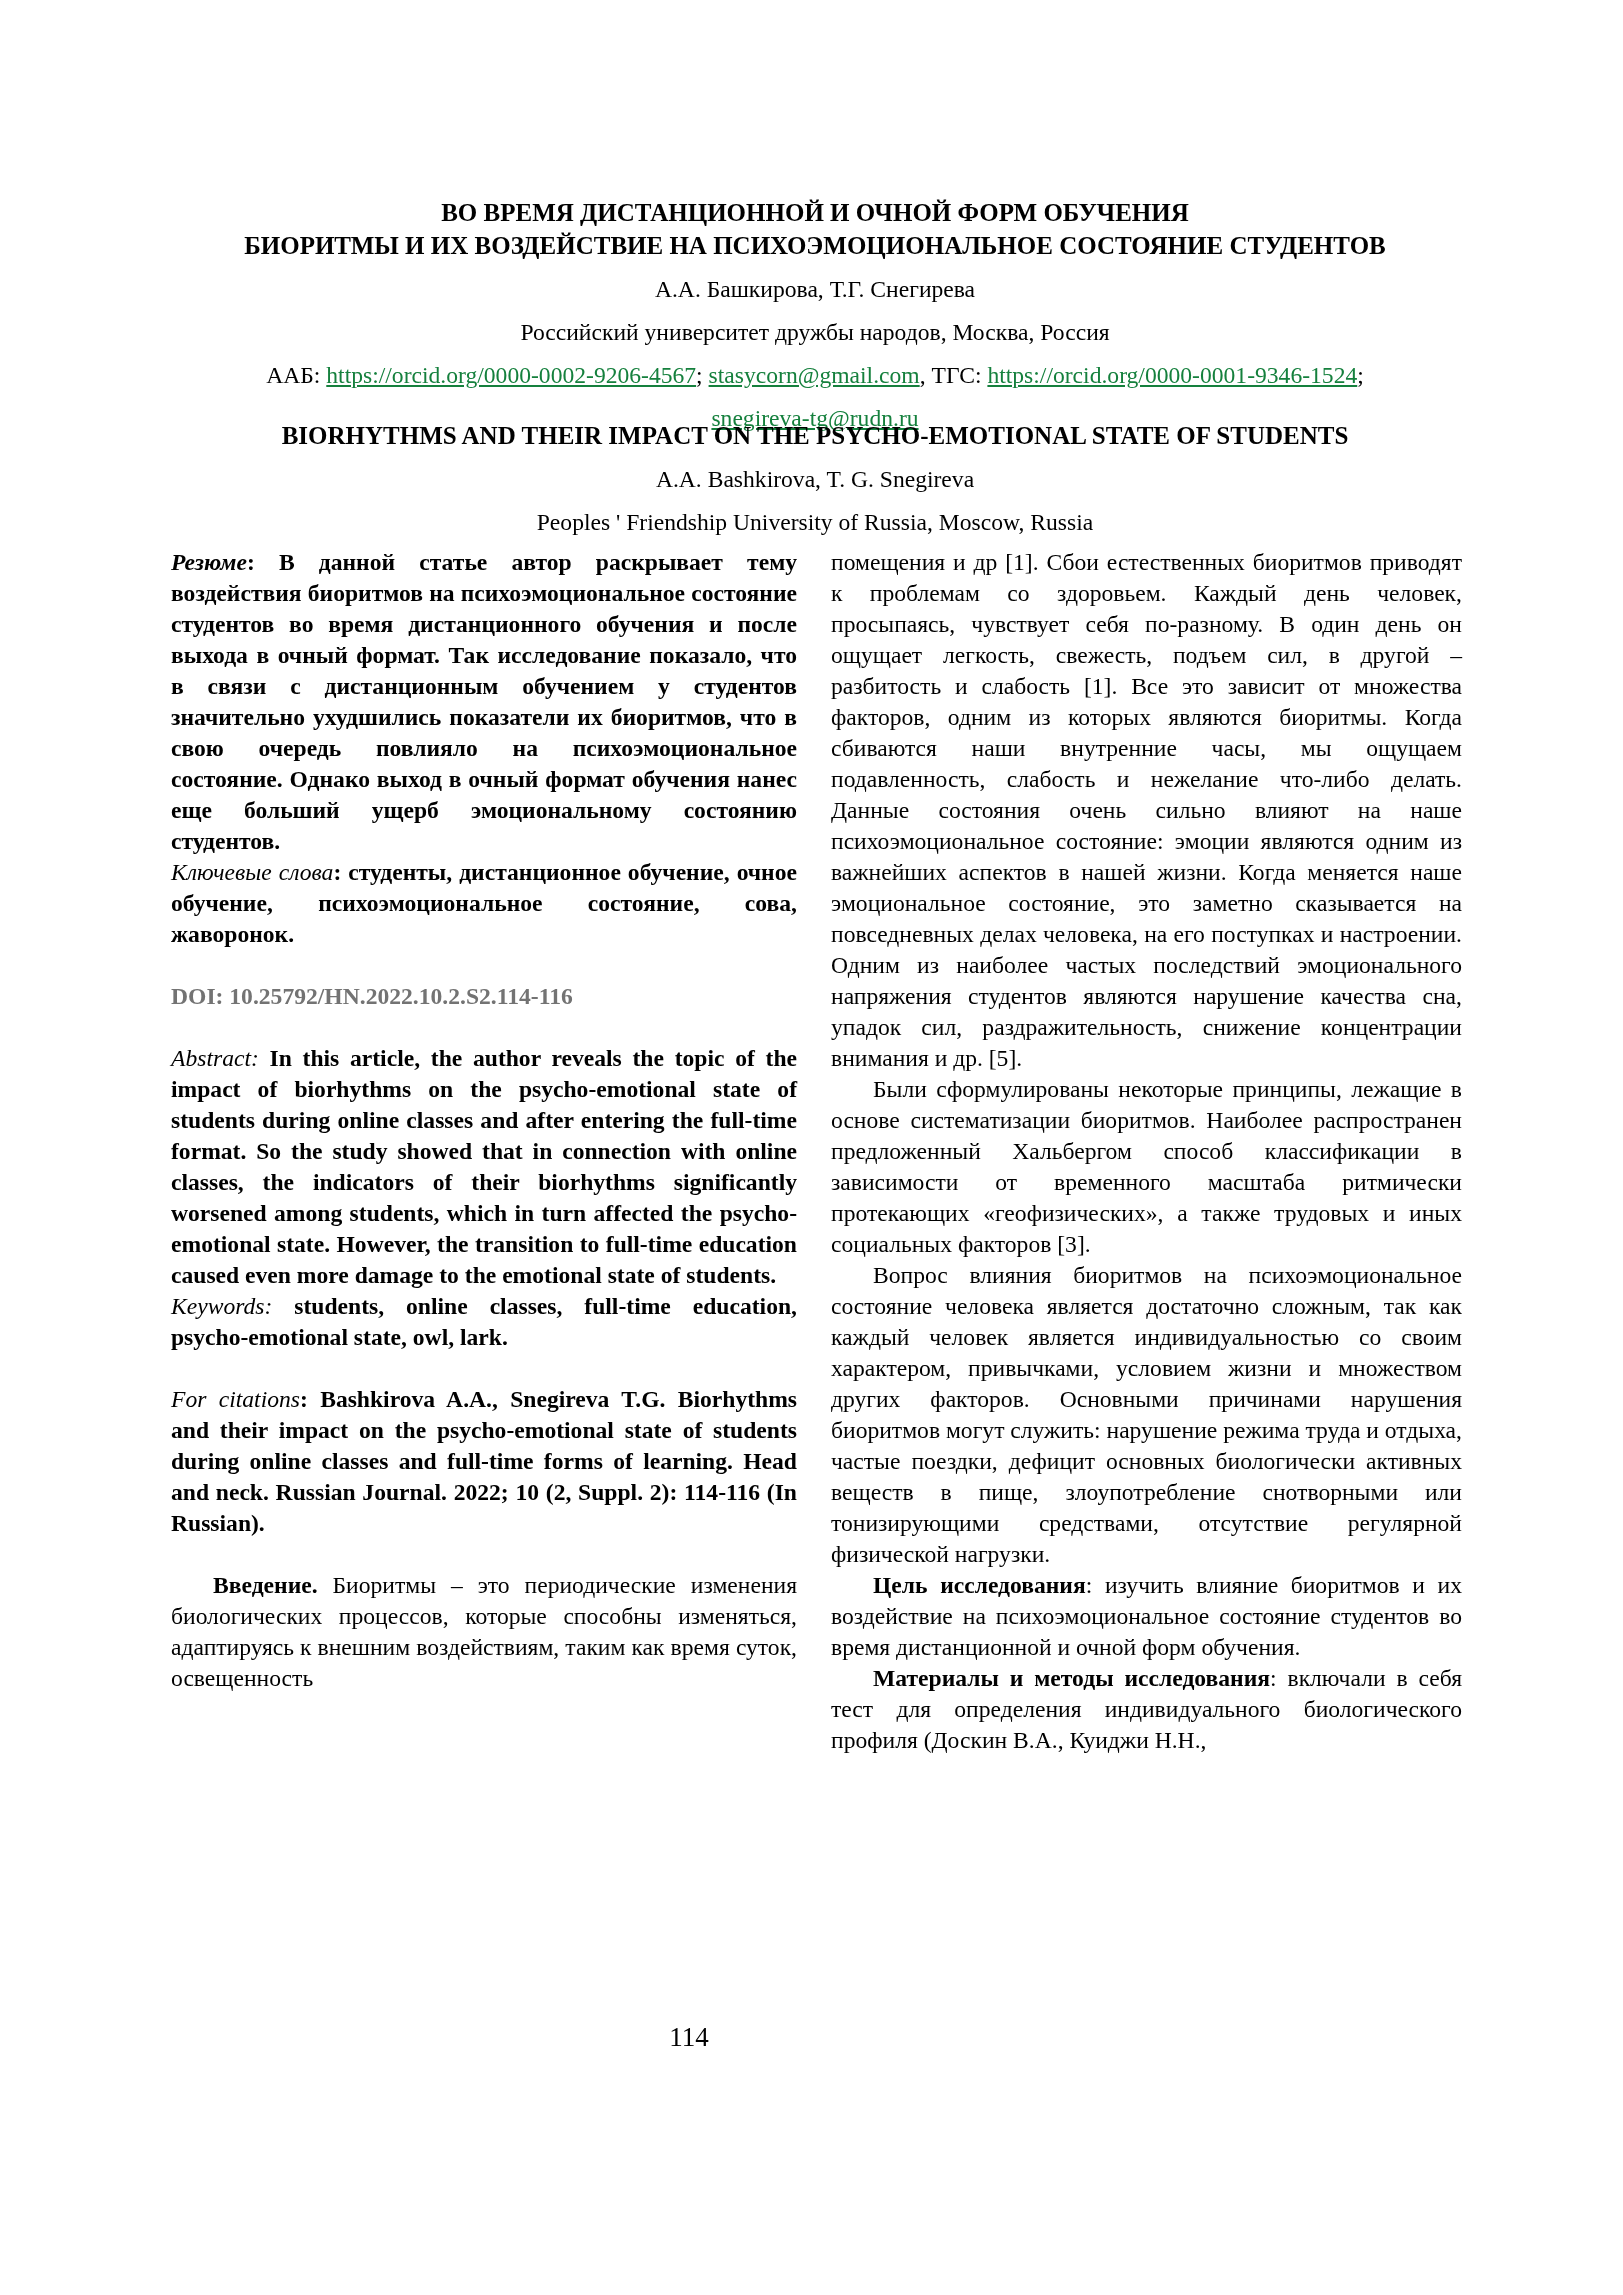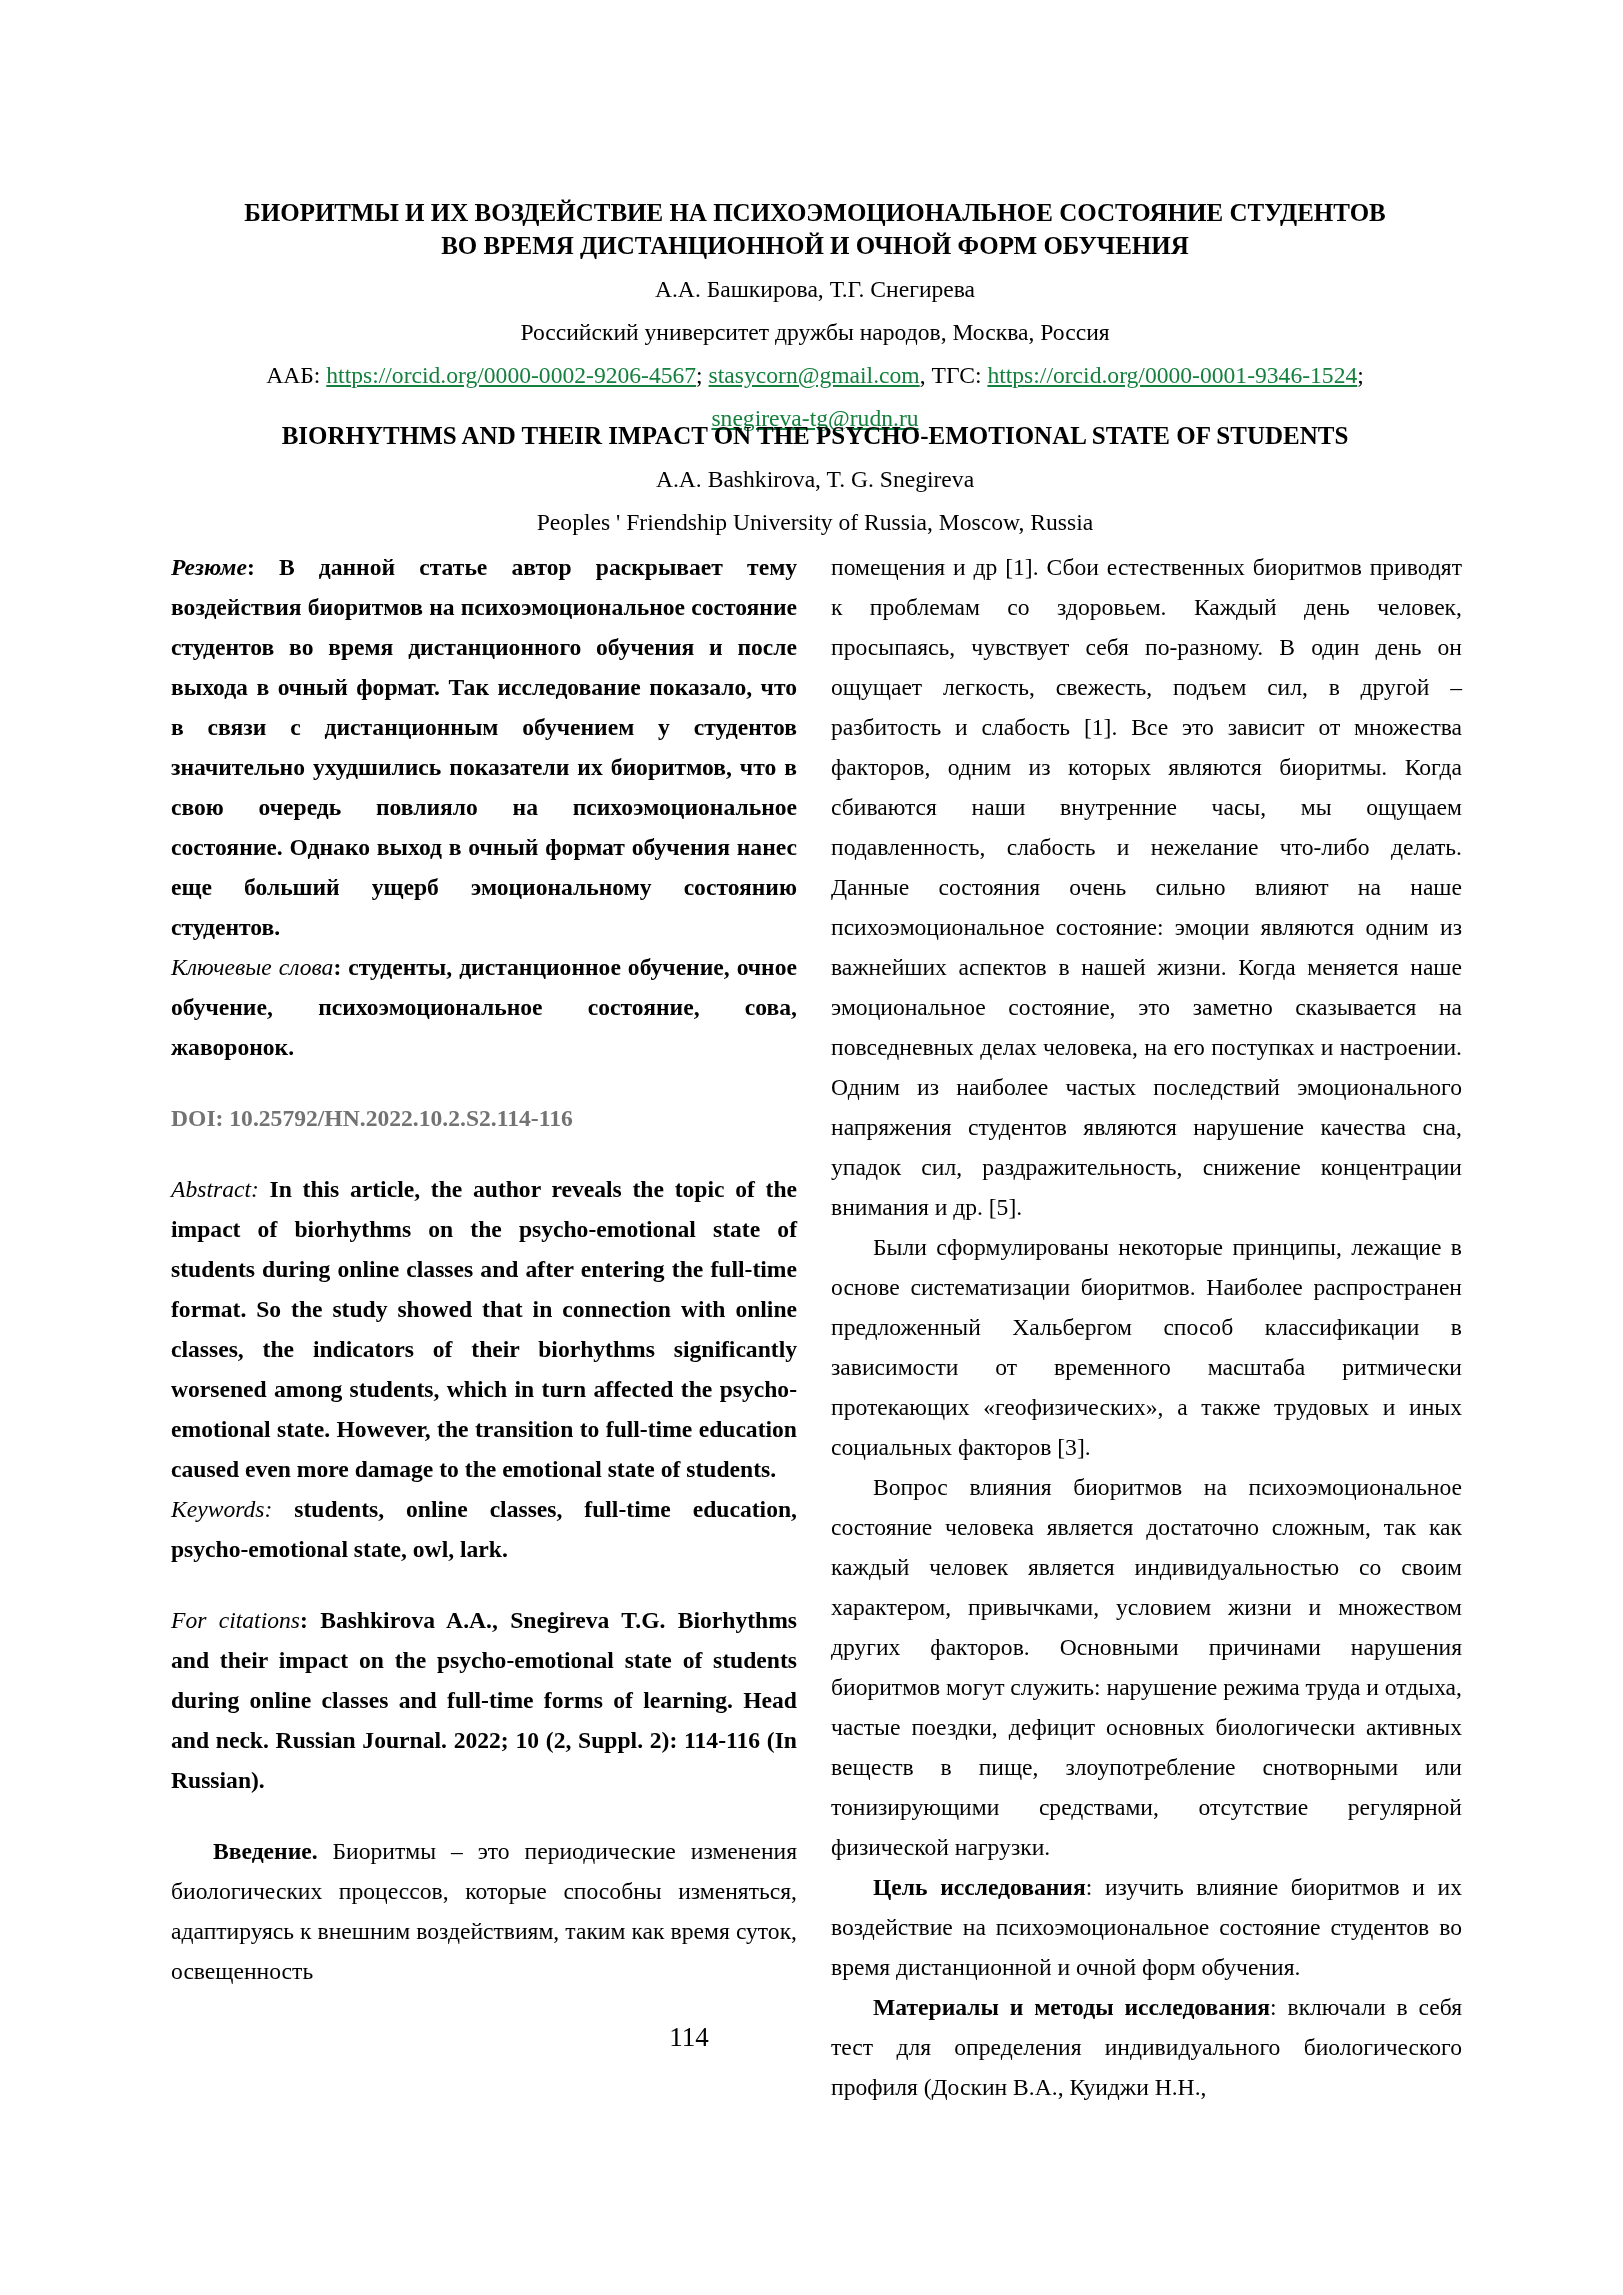--- a/index.html
+++ b/index.html
@@ -4,39 +4,39 @@
 <style>
   html, body { margin: 0; padding: 0; background: #ffffff; }
   body { width: 1623px; height: 2295px; position: relative; overflow: hidden;
          font-family: "Liberation Serif", "DejaVu Serif", serif; color: #000; }
   .page { position: absolute; left: 0; top: 0; width: 1623px; height: 2295px; }
   .header { position: absolute; left: 164px; top: 196px; width: 1302px; text-align: center; }
   .title { font-weight: bold; font-size: 25px; line-height: 33px; margin: 0; }
   .hline { font-size: 23.6px; line-height: 31px; margin: 12px; }
   a.lnk { color: #15803d; text-decoration: underline; text-align: center; }
   .en-header { position: absolute; left: 164px; top: 419px; width: 1302px; text-align: center; }
-  .col { position: absolute; top: 547px; font-size: 23.6px; line-height: 40px; text-align: justify; }
+  .col { position: absolute; top: 547px; font-size: 23.6px; line-height: 31px; text-align: justify; }
   .col.left { left: 171px; width: 626px; }
   .col.right { left: 831px; width: 631px; }
   .col p { margin: 0; }
   .b { font-weight: bold; }
   .i { font-style: italic; }
   .gap { height: 31px; }
   .indent { text-indent: 42px; }
   .doi { color: #737373; font-weight: bold; }
   .pagenum { position: absolute; top: 2022px; left: 0; width: 1378px; text-align: center; font-size: 27px; }
 </style>
 </head>
 <body>
 
 <div class="page">
 
   <div class="header">
+    <p class="title">ВО ВРЕМЯ ДИСТАНЦИОННОЙ И ОЧНОЙ ФОРМ ОБУЧЕНИЯ</p>
     <p class="title">БИОРИТМЫ И ИХ ВОЗДЕЙСТВИЕ НА ПСИХОЭМОЦИОНАЛЬНОЕ СОСТОЯНИЕ СТУДЕНТОВ</p>
-    <p class="title">ВО ВРЕМЯ ДИСТАНЦИОННОЙ И ОЧНОЙ ФОРМ ОБУЧЕНИЯ</p>
     <p class="hline">А.А. Башкирова, Т.Г. Снегирева</p>
     <p class="hline">Российский университет дружбы народов, Москва, Россия</p>
     <p class="hline">
       <span>ААБ: </span><a class="lnk">https://orcid.org/0000-0002-9206-4567</a><span>; </span><a class="lnk">stasycorn@gmail.com</a><span>, ТГС: </span><a class="lnk">https://orcid.org/0000-0001-9346-1524</a><span>;</span>
     </p>
     <p class="hline">
       <a class="lnk">snegireva-tg@rudn.ru</a>
     </p>
   </div>
 

